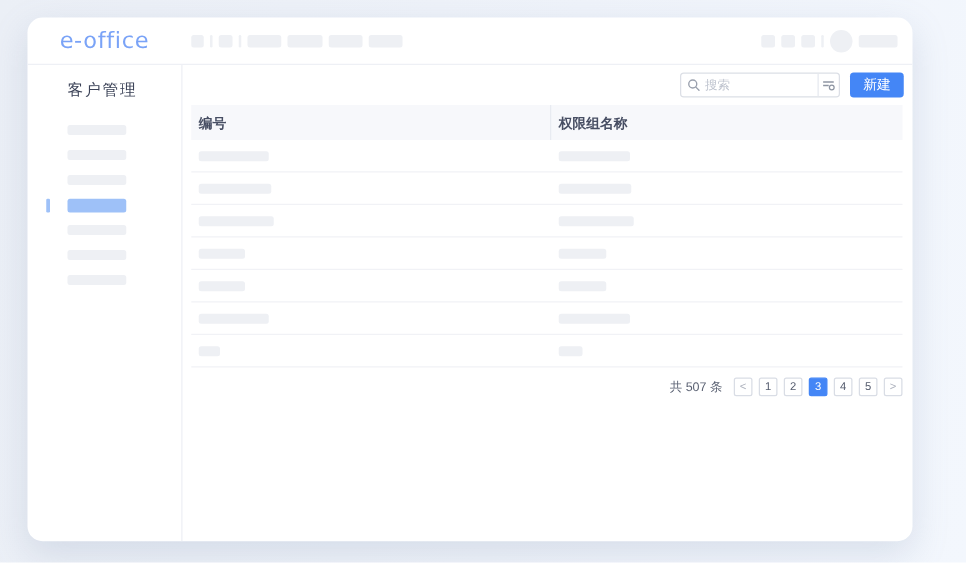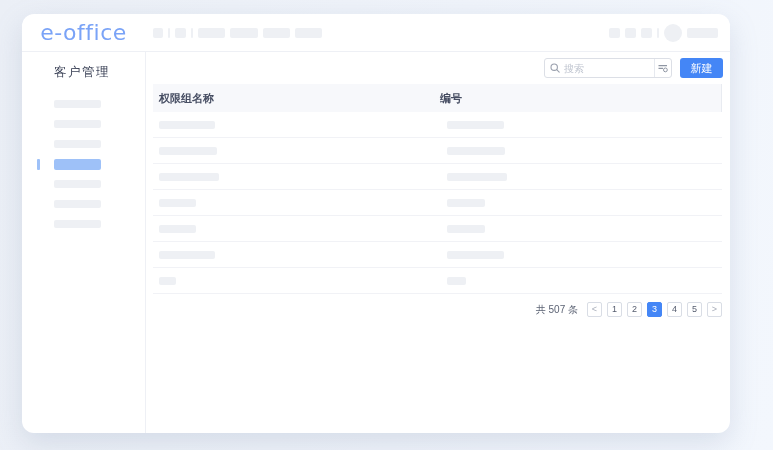--- a/index.html
+++ b/index.html
@@ -21,21 +21,21 @@
     background:#ffffff;border-radius:12px;overflow:hidden;
     box-shadow:0 10px 28px rgba(125,140,175,.22);
     display:flex;flex-direction:column;
   }
   
   .app-header{
     height:38px;flex:0 0 38px;display:flex;align-items:center;
     border-bottom:1px solid var(--border-soft);
   }
   .logo{
-    width:123px;text-align:center;font-size:22px;color:#7aa3f7;
+    width:123px;text-align:center;font-size:18px;color:#7aa3f7;
     letter-spacing:.5px;font-weight:500;font-family:"DejaVu Sans",sans-serif;
   }
   .hskels{display:flex;align-items:center;gap:5px;margin-left:8px;}
   .hskels-right{margin-left:auto;margin-right:12px;}
   .skel{background:var(--skeleton);border-radius:2px;height:8px;}
   .hskels .skel{height:10px;}
   .hskels .skel.square{height:10px;}
   .hskels .skel.sliver{height:10px;}
   .hskels .skel.circle{height:18px;border-radius:50%;}
   
@@ -178,22 +178,22 @@
               <line x1="0.5" y1="5.4" x2="5" y2="5.4" stroke="#8f96a3" stroke-width="1.1"></line>
               <circle cx="7.4" cy="6.9" r="1.9" fill="none" stroke="#8f96a3" stroke-width="1"></circle>
             </svg>
           </span>
         </div>
         <button class="btn-new">新建</button>
       </div>
 
       <div class="table">
         <div class="thead">
+          <div class="th c1">编号</div>
           <div class="th c2">权限组名称</div>
-          <div class="th c1">编号</div>
         </div>
         <div id="table-body">
             <div class="trow">
               <div class="td c1">
                 <div class="skel" style="width: 56px;"></div>
               </div>
               <div class="td c2">
                 <div class="skel" style="width: 57px;"></div>
               </div>
             </div>

